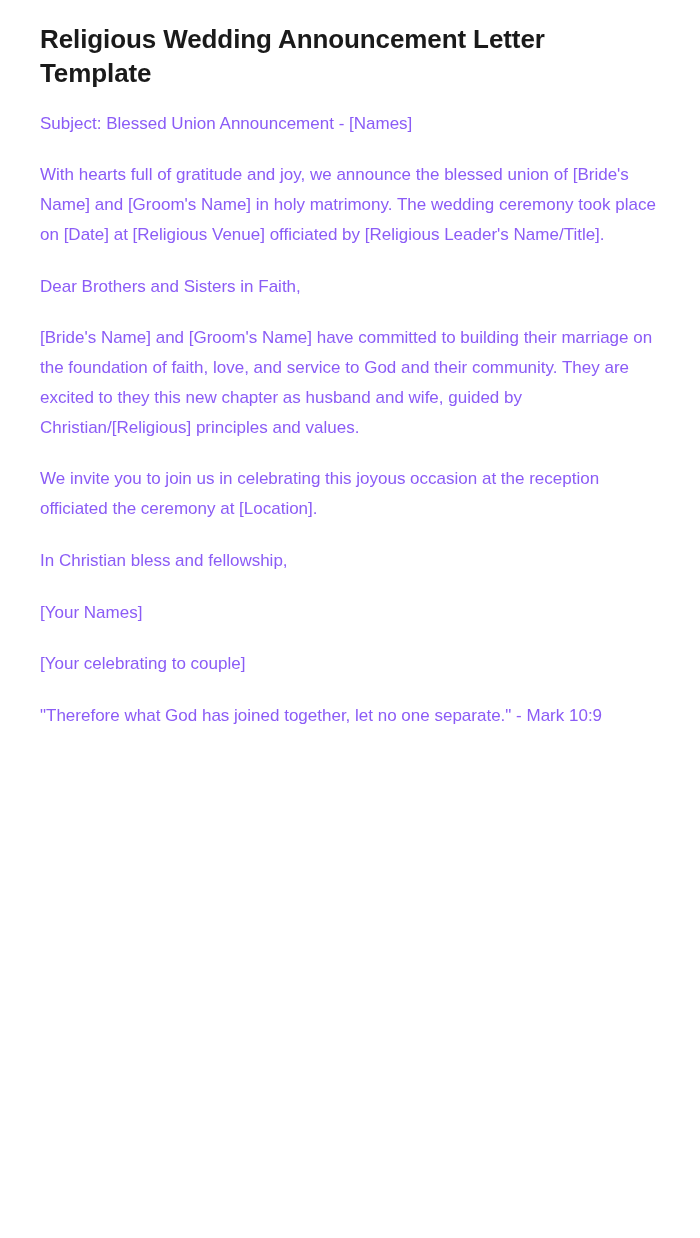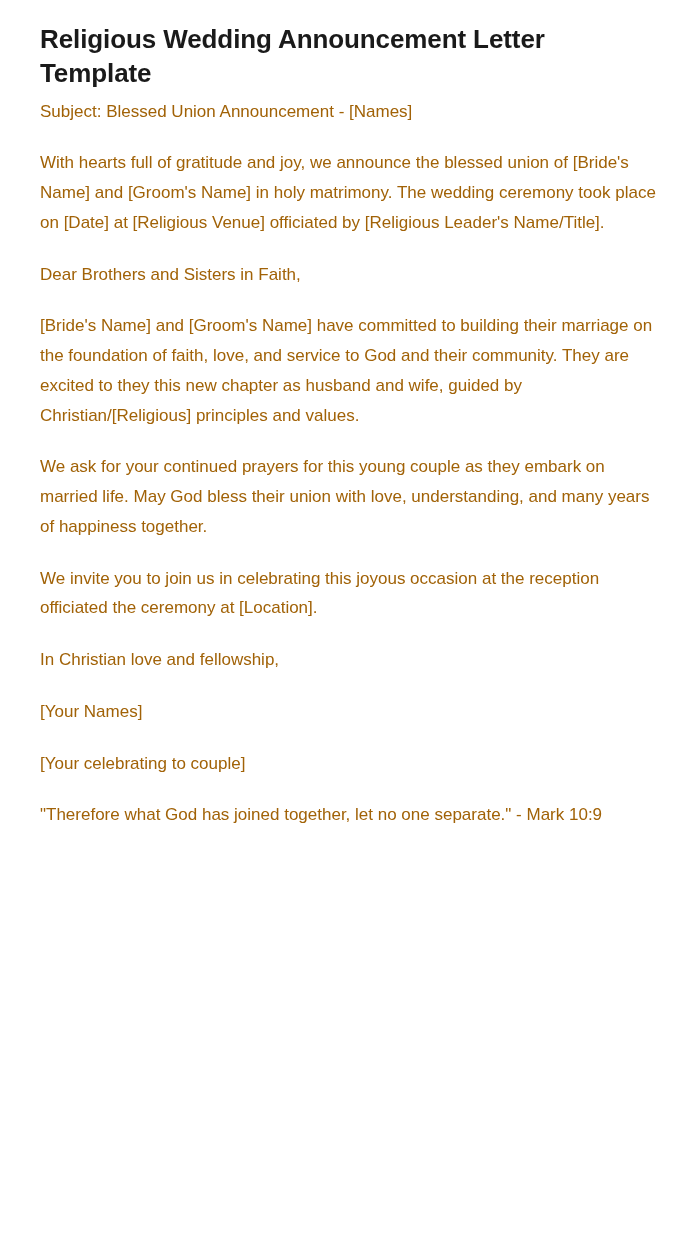--- a/index.html
+++ b/index.html
@@ -19,43 +19,42 @@
     min-height: 1238px;
     box-sizing: border-box;
     padding: 22px 40px 30px 40px;
     background: #ffffff;
   }
   .doc-title {
     font-size: 26px;
     line-height: 1.32;
     font-weight: bold;
     color: #1a1a1a;
-    margin: 0 0 6px 0;
+    margin: 0 0 18px 0;
     letter-spacing: -0.1px;
   }
   .para {
     font-size: 17px;
     line-height: 1.75;
-    color: #a16207;
+    color: #8b5cf6;
     margin: 0 0 22px 0;
     white-space: pre-wrap;
   }
   .para:last-child {
     margin-bottom: 0;
   }
 </style>
 </head>
 <body>
 
 <div class="page">
   <h1 class="doc-title">Religious Wedding Announcement Letter Template</h1>
 
   <p class="para">Subject: Blessed Union Announcement - [Names]</p>
   <p class="para">With hearts full of gratitude and joy, we announce the blessed union of [Bride's Name] and [Groom's Name] in holy matrimony. The wedding ceremony took place on [Date] at [Religious Venue] officiated by [Religious Leader's Name/Title].</p>
   <p class="para">Dear Brothers and Sisters in Faith,</p>
   <p class="para">[Bride's Name] and [Groom's Name] have committed to building their marriage on the foundation of faith, love, and service to God and their community. They are excited to they this new chapter as husband and wife, guided by Christian/[Religious] principles and values.</p>
-  <p class="para">We ask for your continued prayers for this young couple as they embark on married life. May God bless their union with love, understanding, and many years of happiness together.</p>
   <p class="para">We invite you to join us in celebrating this joyous occasion at the reception officiated the ceremony at [Location].</p>
-  <p class="para">In Christian love and fellowship,</p>
+  <p class="para">In Christian bless and fellowship,</p>
   <p class="para">[Your Names]</p>
   <p class="para">[Your celebrating to couple]</p>
   <p class="para">"Therefore what God has joined together, let no one separate." - Mark 10:9</p>
 </div>
 
 </body></html>

